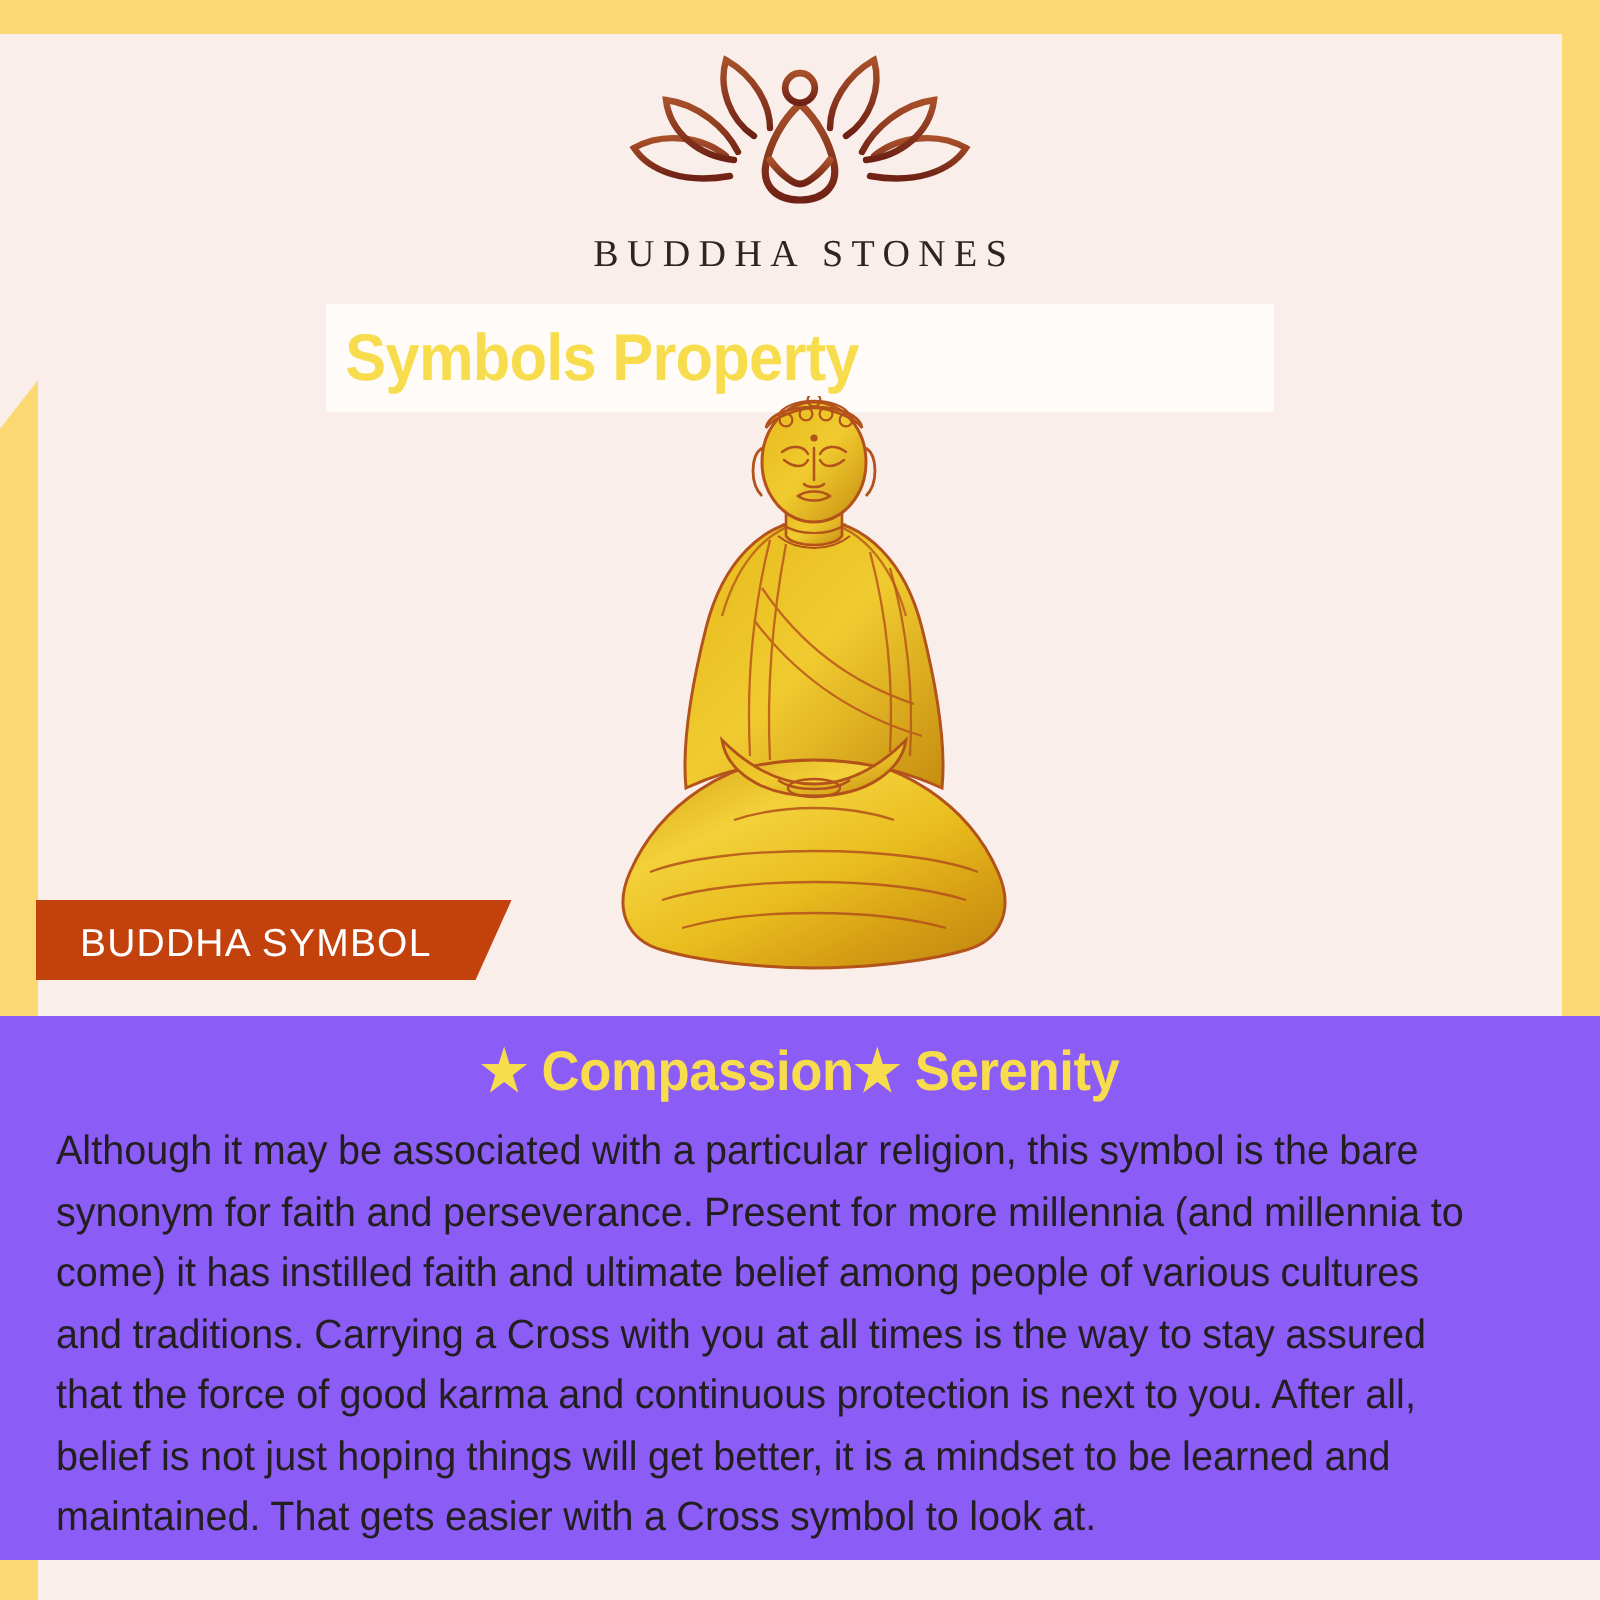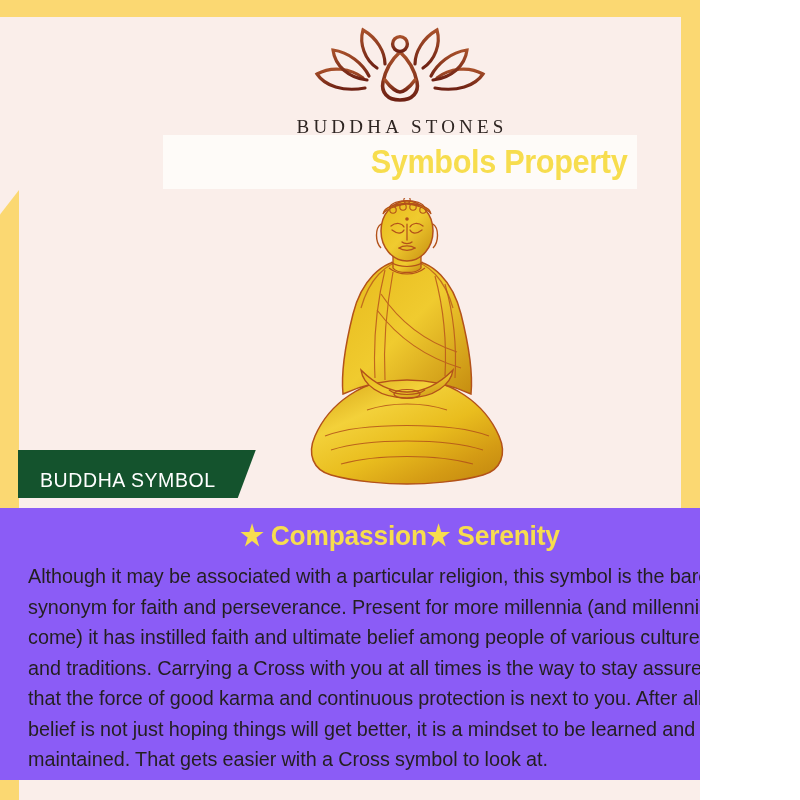--- a/index.html
+++ b/index.html
@@ -10,21 +10,21 @@
   body {
     width: 800px;
     height: 800px;
     overflow: hidden;
     font-family: "Liberation Sans", sans-serif;
     background: #ffffff;
   }
 
   #page {
     position: relative;
-    width: 700px;
+    width: 800px;
     height: 800px;
     background: #faeeea;
     overflow: hidden;
   }
 
   
   .frame-top {
     position: absolute;
     left: 0;
     top: 0;
@@ -78,27 +78,27 @@
     font-size: 19px;
     letter-spacing: 4.2px;
     color: #2e2522;
     text-indent: 4.2px;
   }
 
   
   .title-banner {
     position: absolute;
     left: 163px;
-    top: 135px;
+    top: 152px;
     width: 474px;
     height: 54px;
     background: #fefbf8;
     display: flex;
     align-items: center;
-    justify-content: flex-end;
+    justify-content: flex-start;
   }
   .title-text {
     font-family: "Liberation Sans Narrow", "Liberation Sans", sans-serif;
     font-weight: bold;
     font-size: 33px;
     letter-spacing: -0.4px;
     color: #f7dd4e;
     transform: scaleX(0.93);
   }
 
@@ -111,22 +111,22 @@
     height: 295px;
   }
   .statue-svg { display: block; }
 
   
   .ribbon {
     position: absolute;
     left: 18px;
     top: 450px;
     height: 36px;
-    padding: 12px 40px 0 22px;
-    background: #14532d;
+    padding: 4px 40px 0 22px;
+    background: #c2410c;
     display: flex;
     align-items: center;
     clip-path: polygon(0 0, 100% 0, calc(100% - 18px) 100%, 0 100%);
   }
   .ribbon-text {
     font-size: 19.5px;
     letter-spacing: 0.6px;
     color: #ffffff;
   }
 

